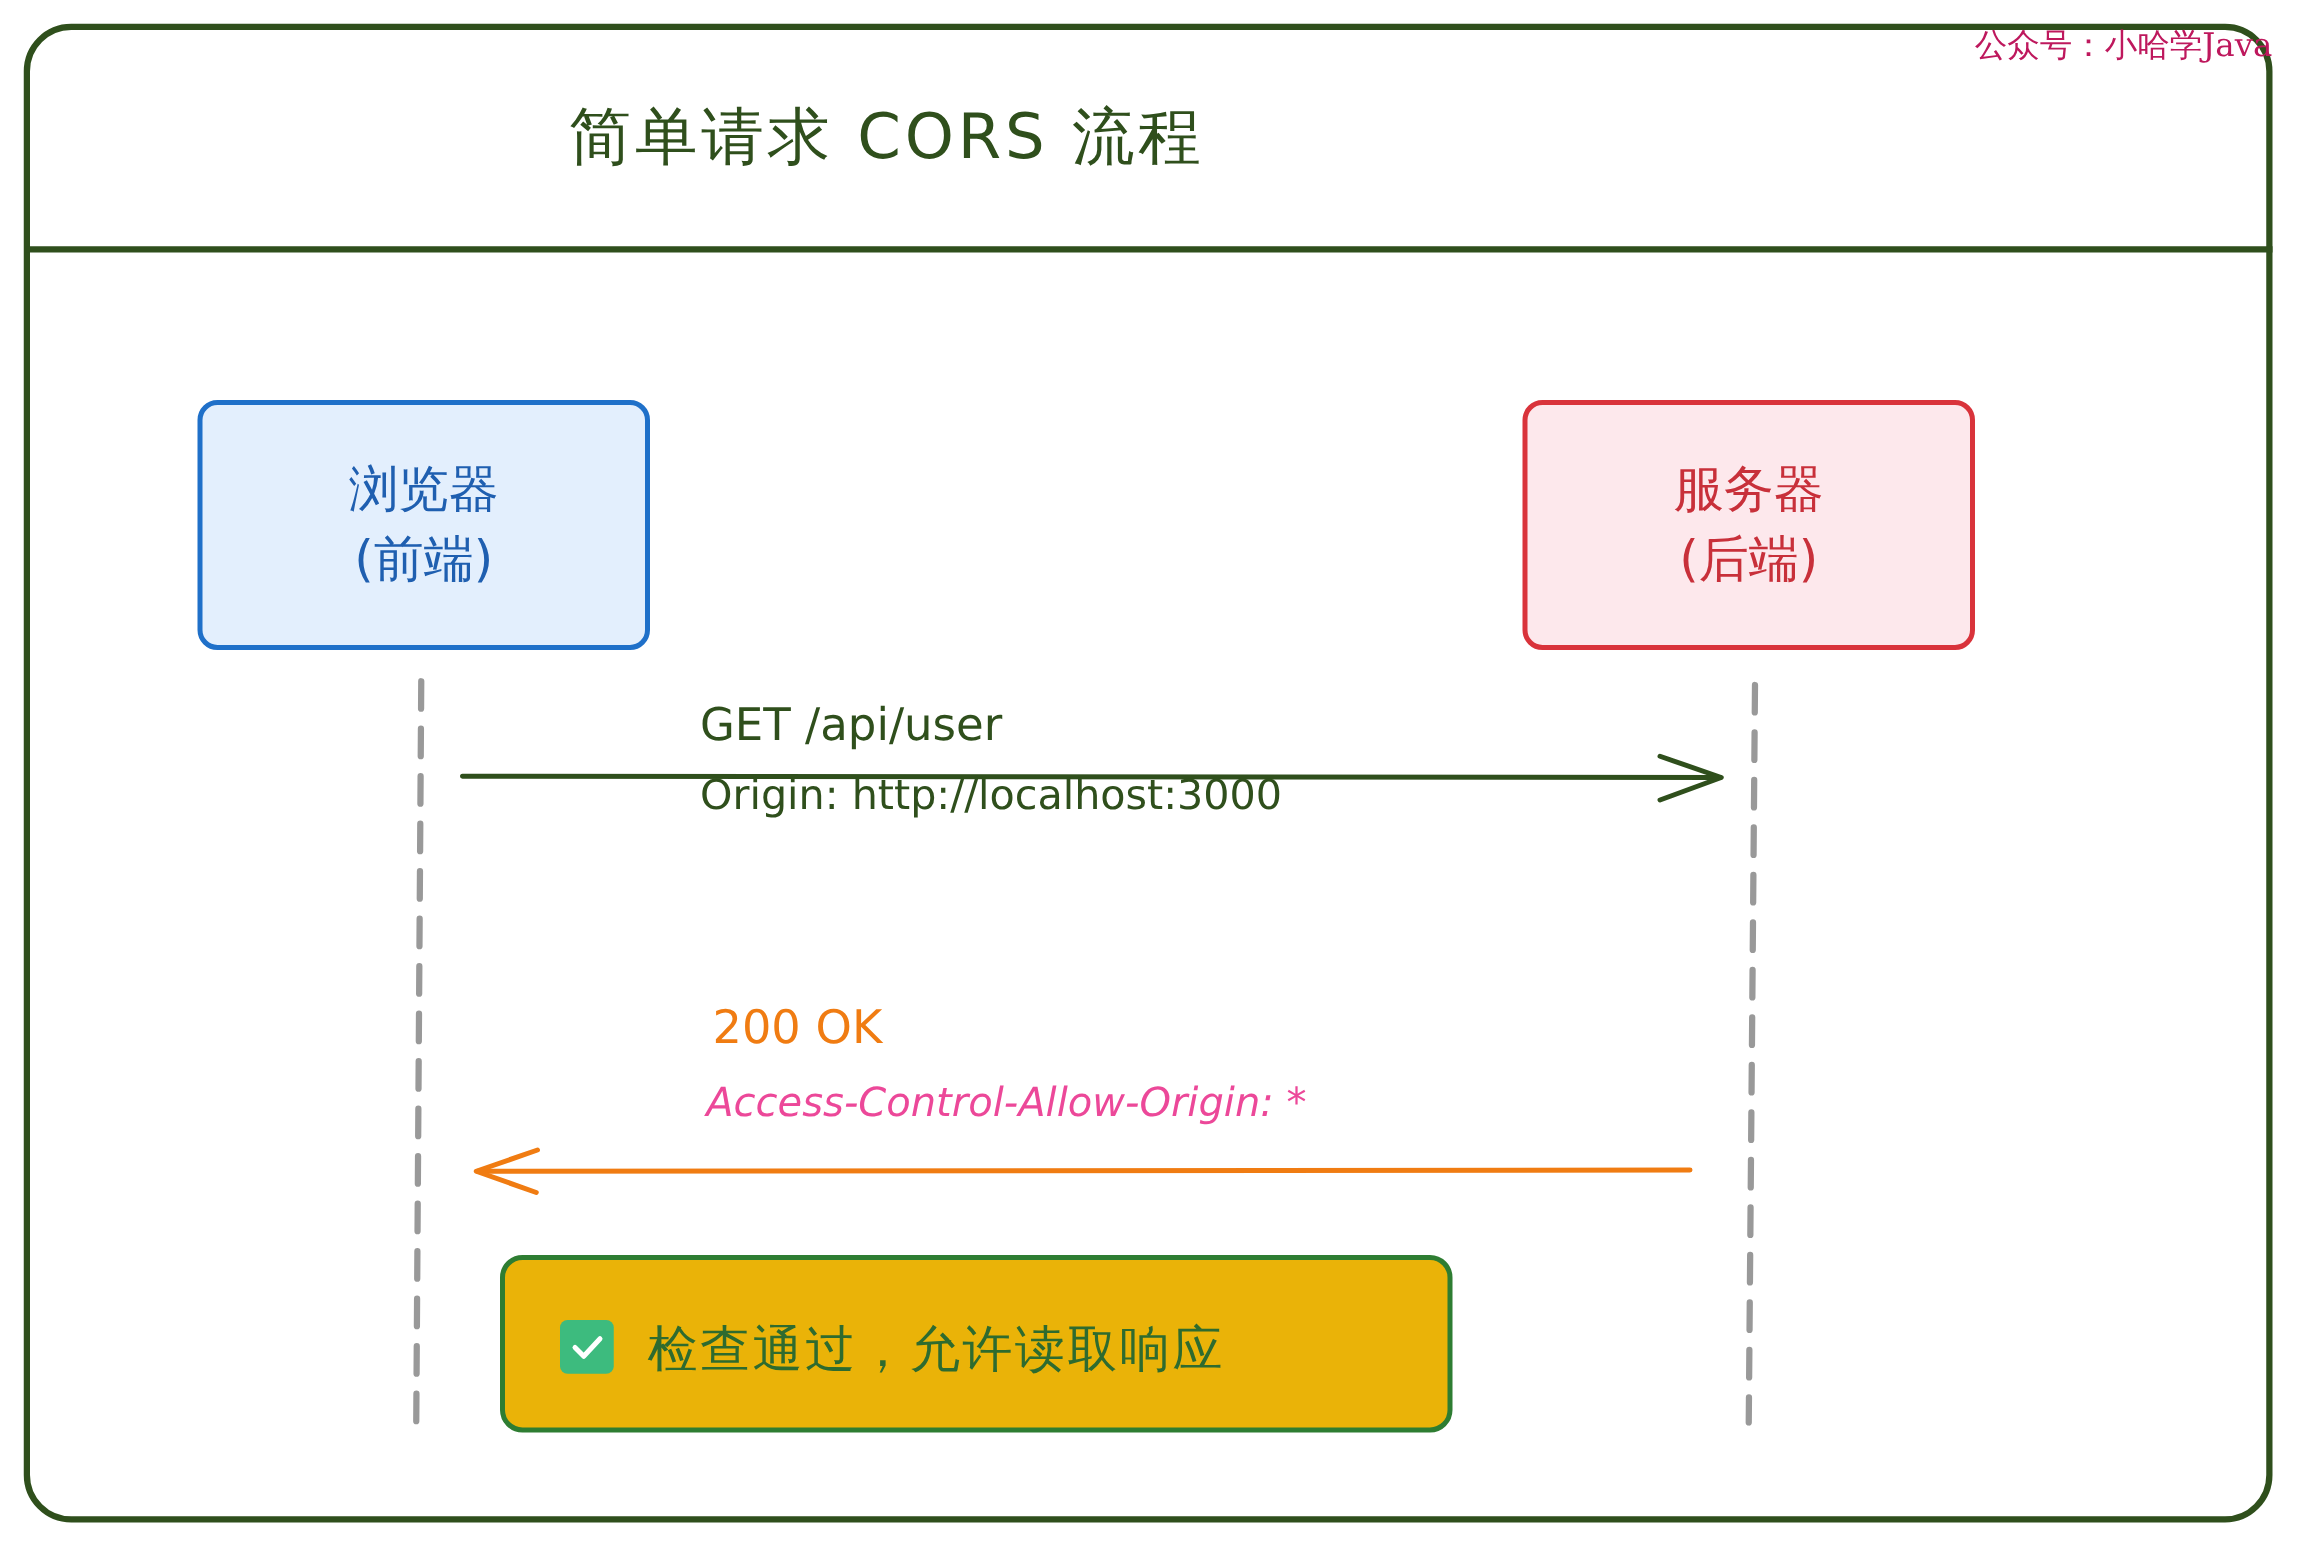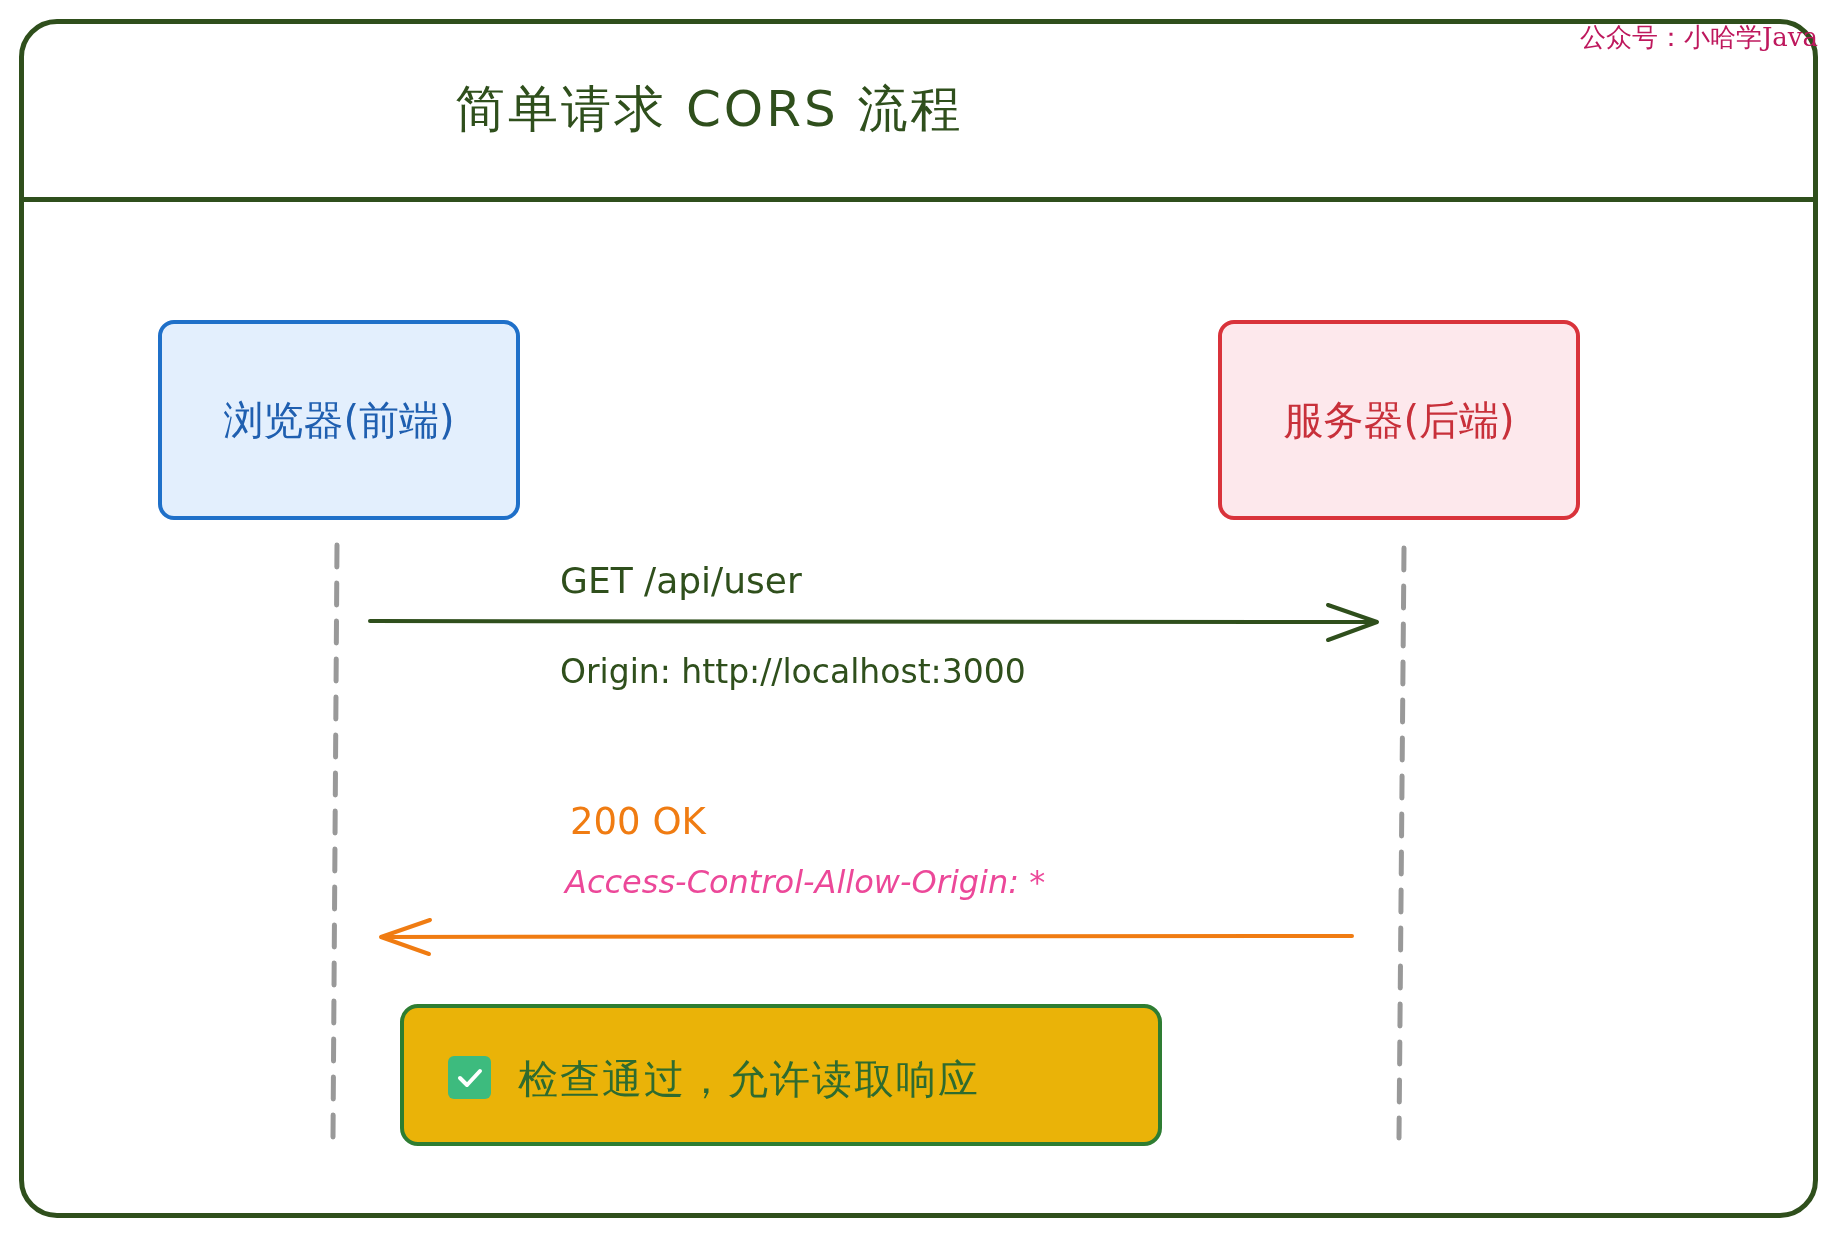--- a/index.html
+++ b/index.html
@@ -21,32 +21,32 @@
       letter-spacing: 3px; white-space: nowrap;
     }
     .watermark {
       position: absolute; right: 22px; top: 20px; text-align: right;
       color: #be185d; font-family: "DejaVu Serif", serif; line-height: 34px;
     }
     .watermark .wm1 { font-size: 26px; }
     .watermark .wm2 { font-size: 24px; }
     .actor {
       position: absolute; width: 362px; height: 200px; box-sizing: border-box;
-      border-radius: 16px; border: 4px solid; display: flex; flex-direction: row;
+      border-radius: 16px; border: 4px solid; display: flex; flex-direction: column;
       align-items: center; justify-content: center; font-size: 40px; line-height: 56px;
     }
     .actor-browser { left: 158px; top: 320px; background: #e3effd; border-color: #1f70c9; color: #1f5fb0; }
     .actor-server { left: 1218px; top: 320px; background: #fde8ec; border-color: #d9333b; color: #c8303a; }
     .actor span { display: block; }
     svg.lines { position: absolute; left: 0; top: 0; }
     .msg {
       position: absolute; white-space: nowrap; font-family: "DejaVu Sans", sans-serif;
     }
     .msg-req { left: 560px; top: 560px; font-size: 36px; color: #2f4f1c; }
-    .msg-origin { left: 560px; top: 652px; font-size: 33px; color: #2f4f1c; }
+    .msg-origin { left: 560px; top: 616px; font-size: 33px; color: #2f4f1c; }
     .msg-status { left: 570px; top: 800px; font-size: 37px; color: #f07c12; }
     .msg-acao { left: 565px; top: 863px; font-size: 32px; color: #ec4899; font-style: italic; }
     .result {
       position: absolute; left: 400px; top: 1004px; width: 762px; height: 142px;
       box-sizing: border-box; background: #eab308; border: 4px solid #2e7d32; border-radius: 18px;
     }
     .result .check {
       position: absolute; left: 44px; top: 48px; width: 43px; height: 43px;
       background: #3dbb7e; border-radius: 6px; display: flex; align-items: center; justify-content: center;
     }

